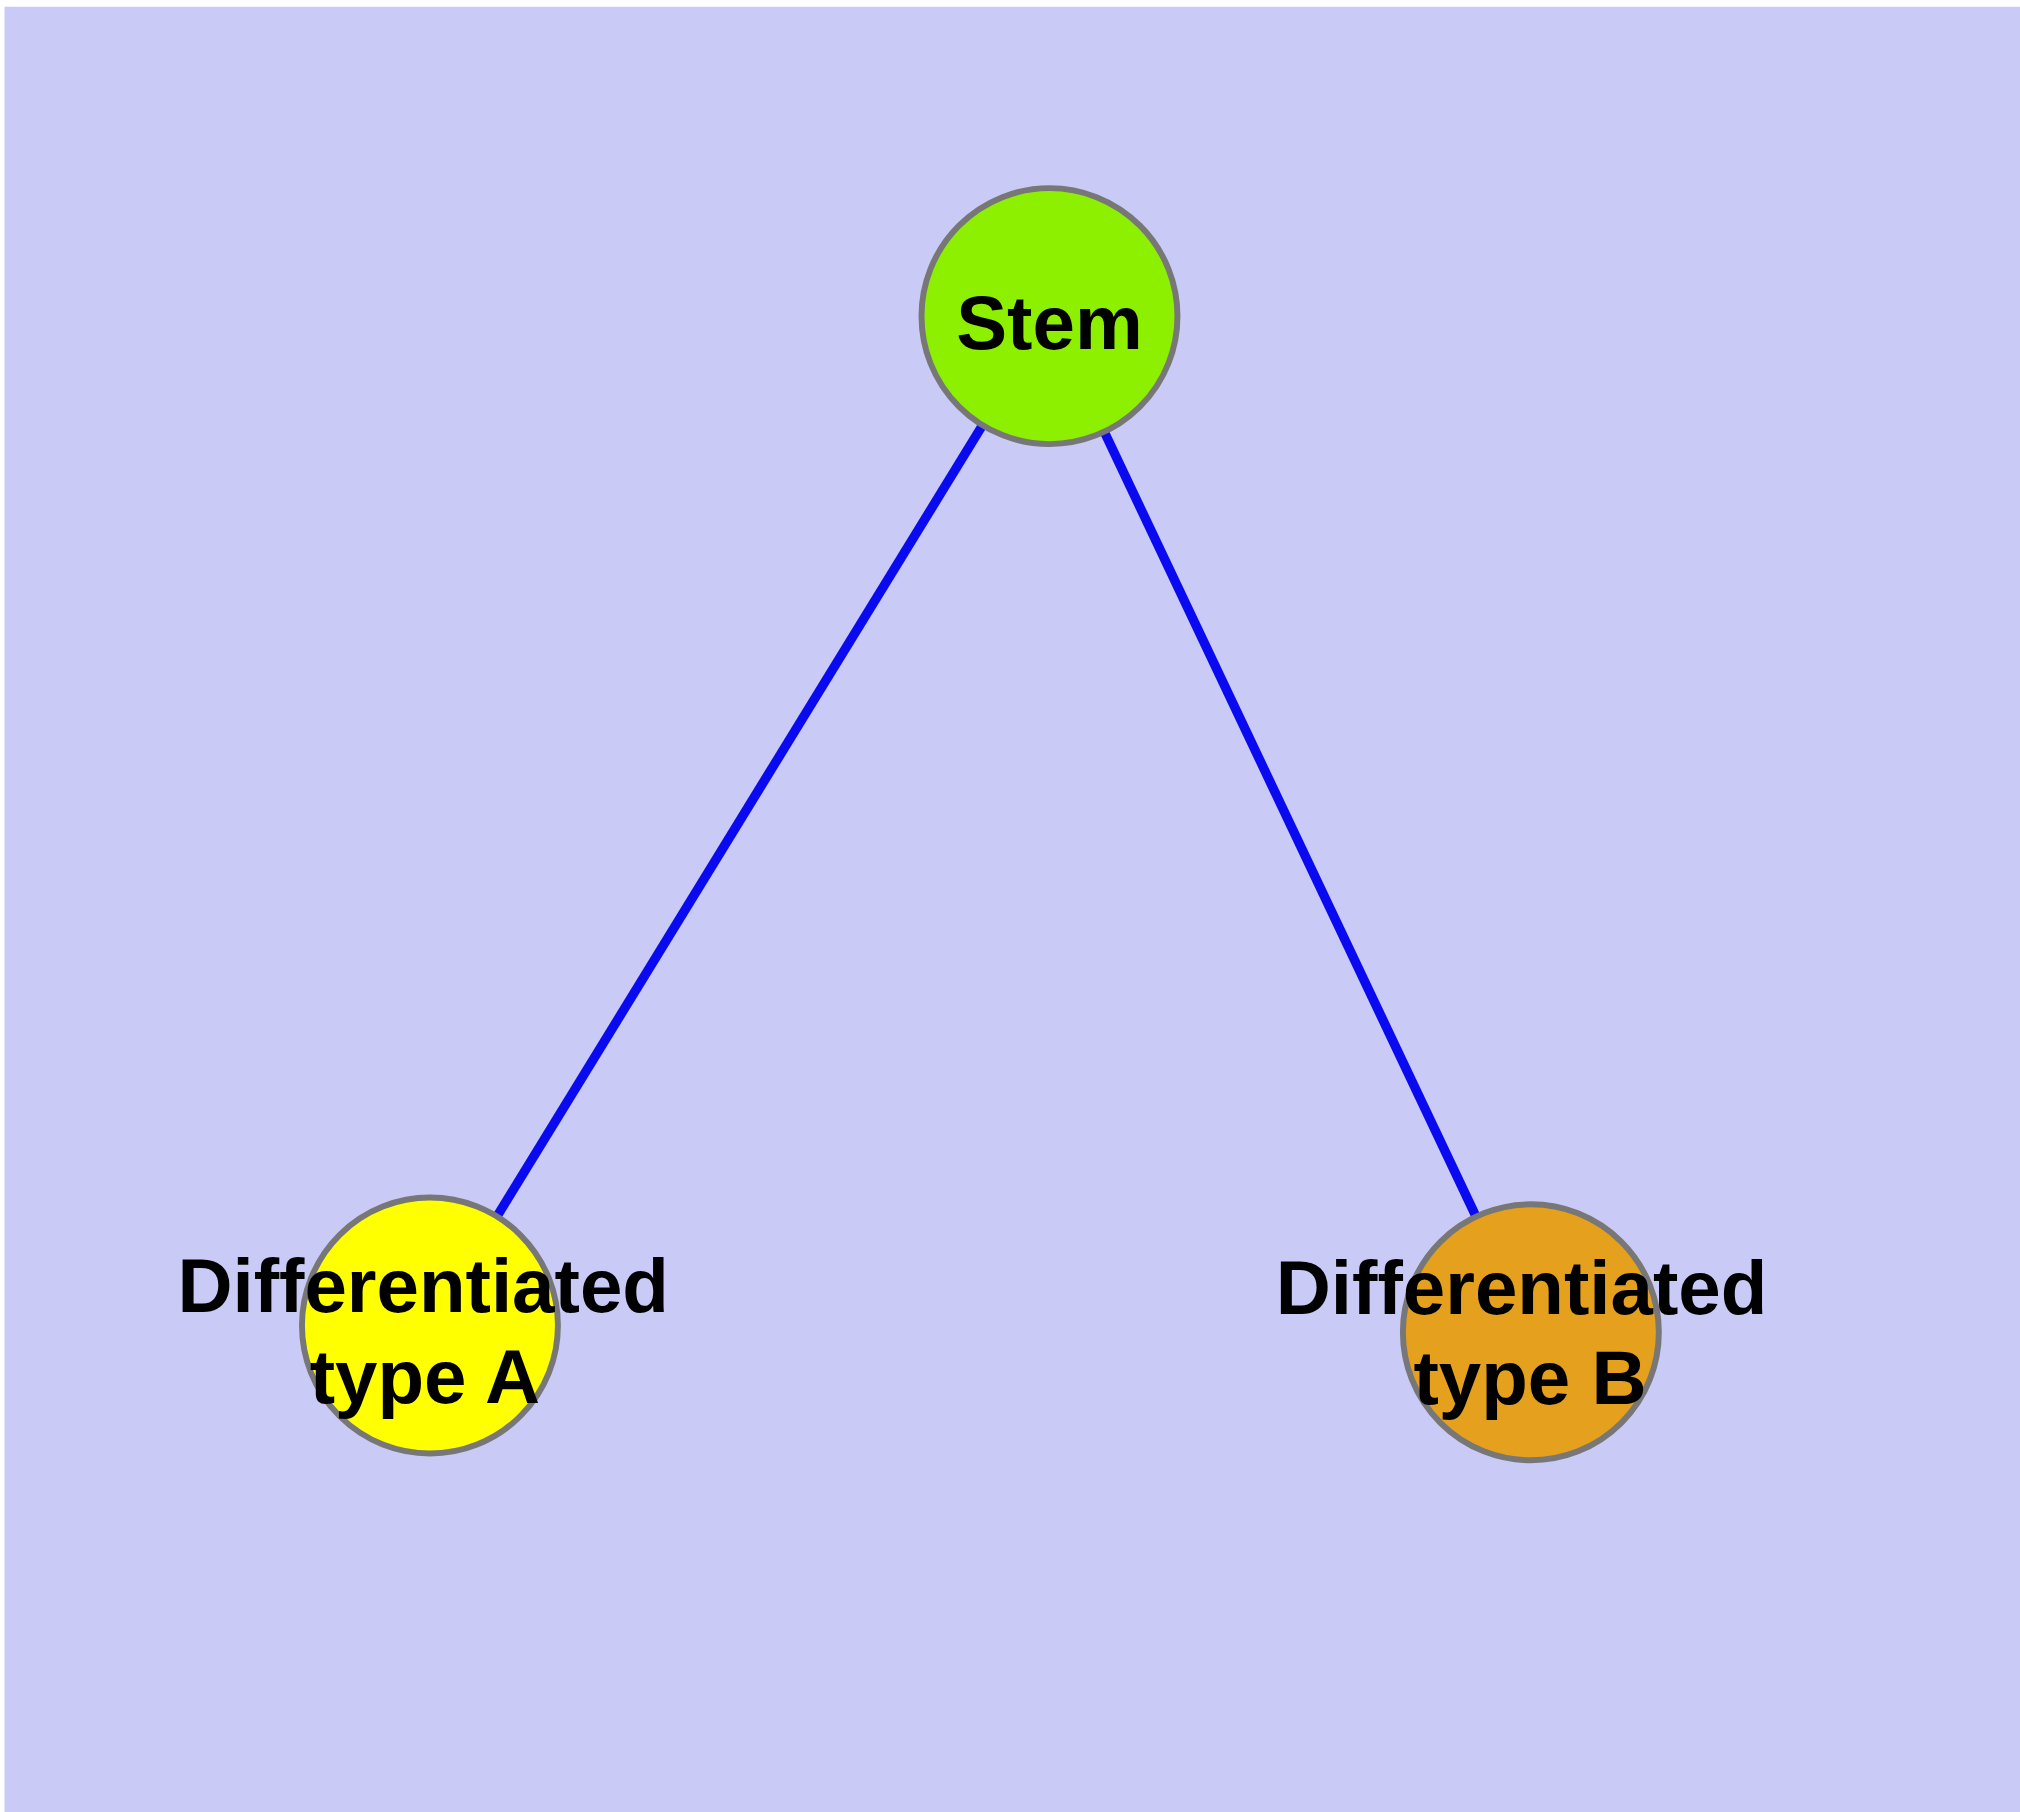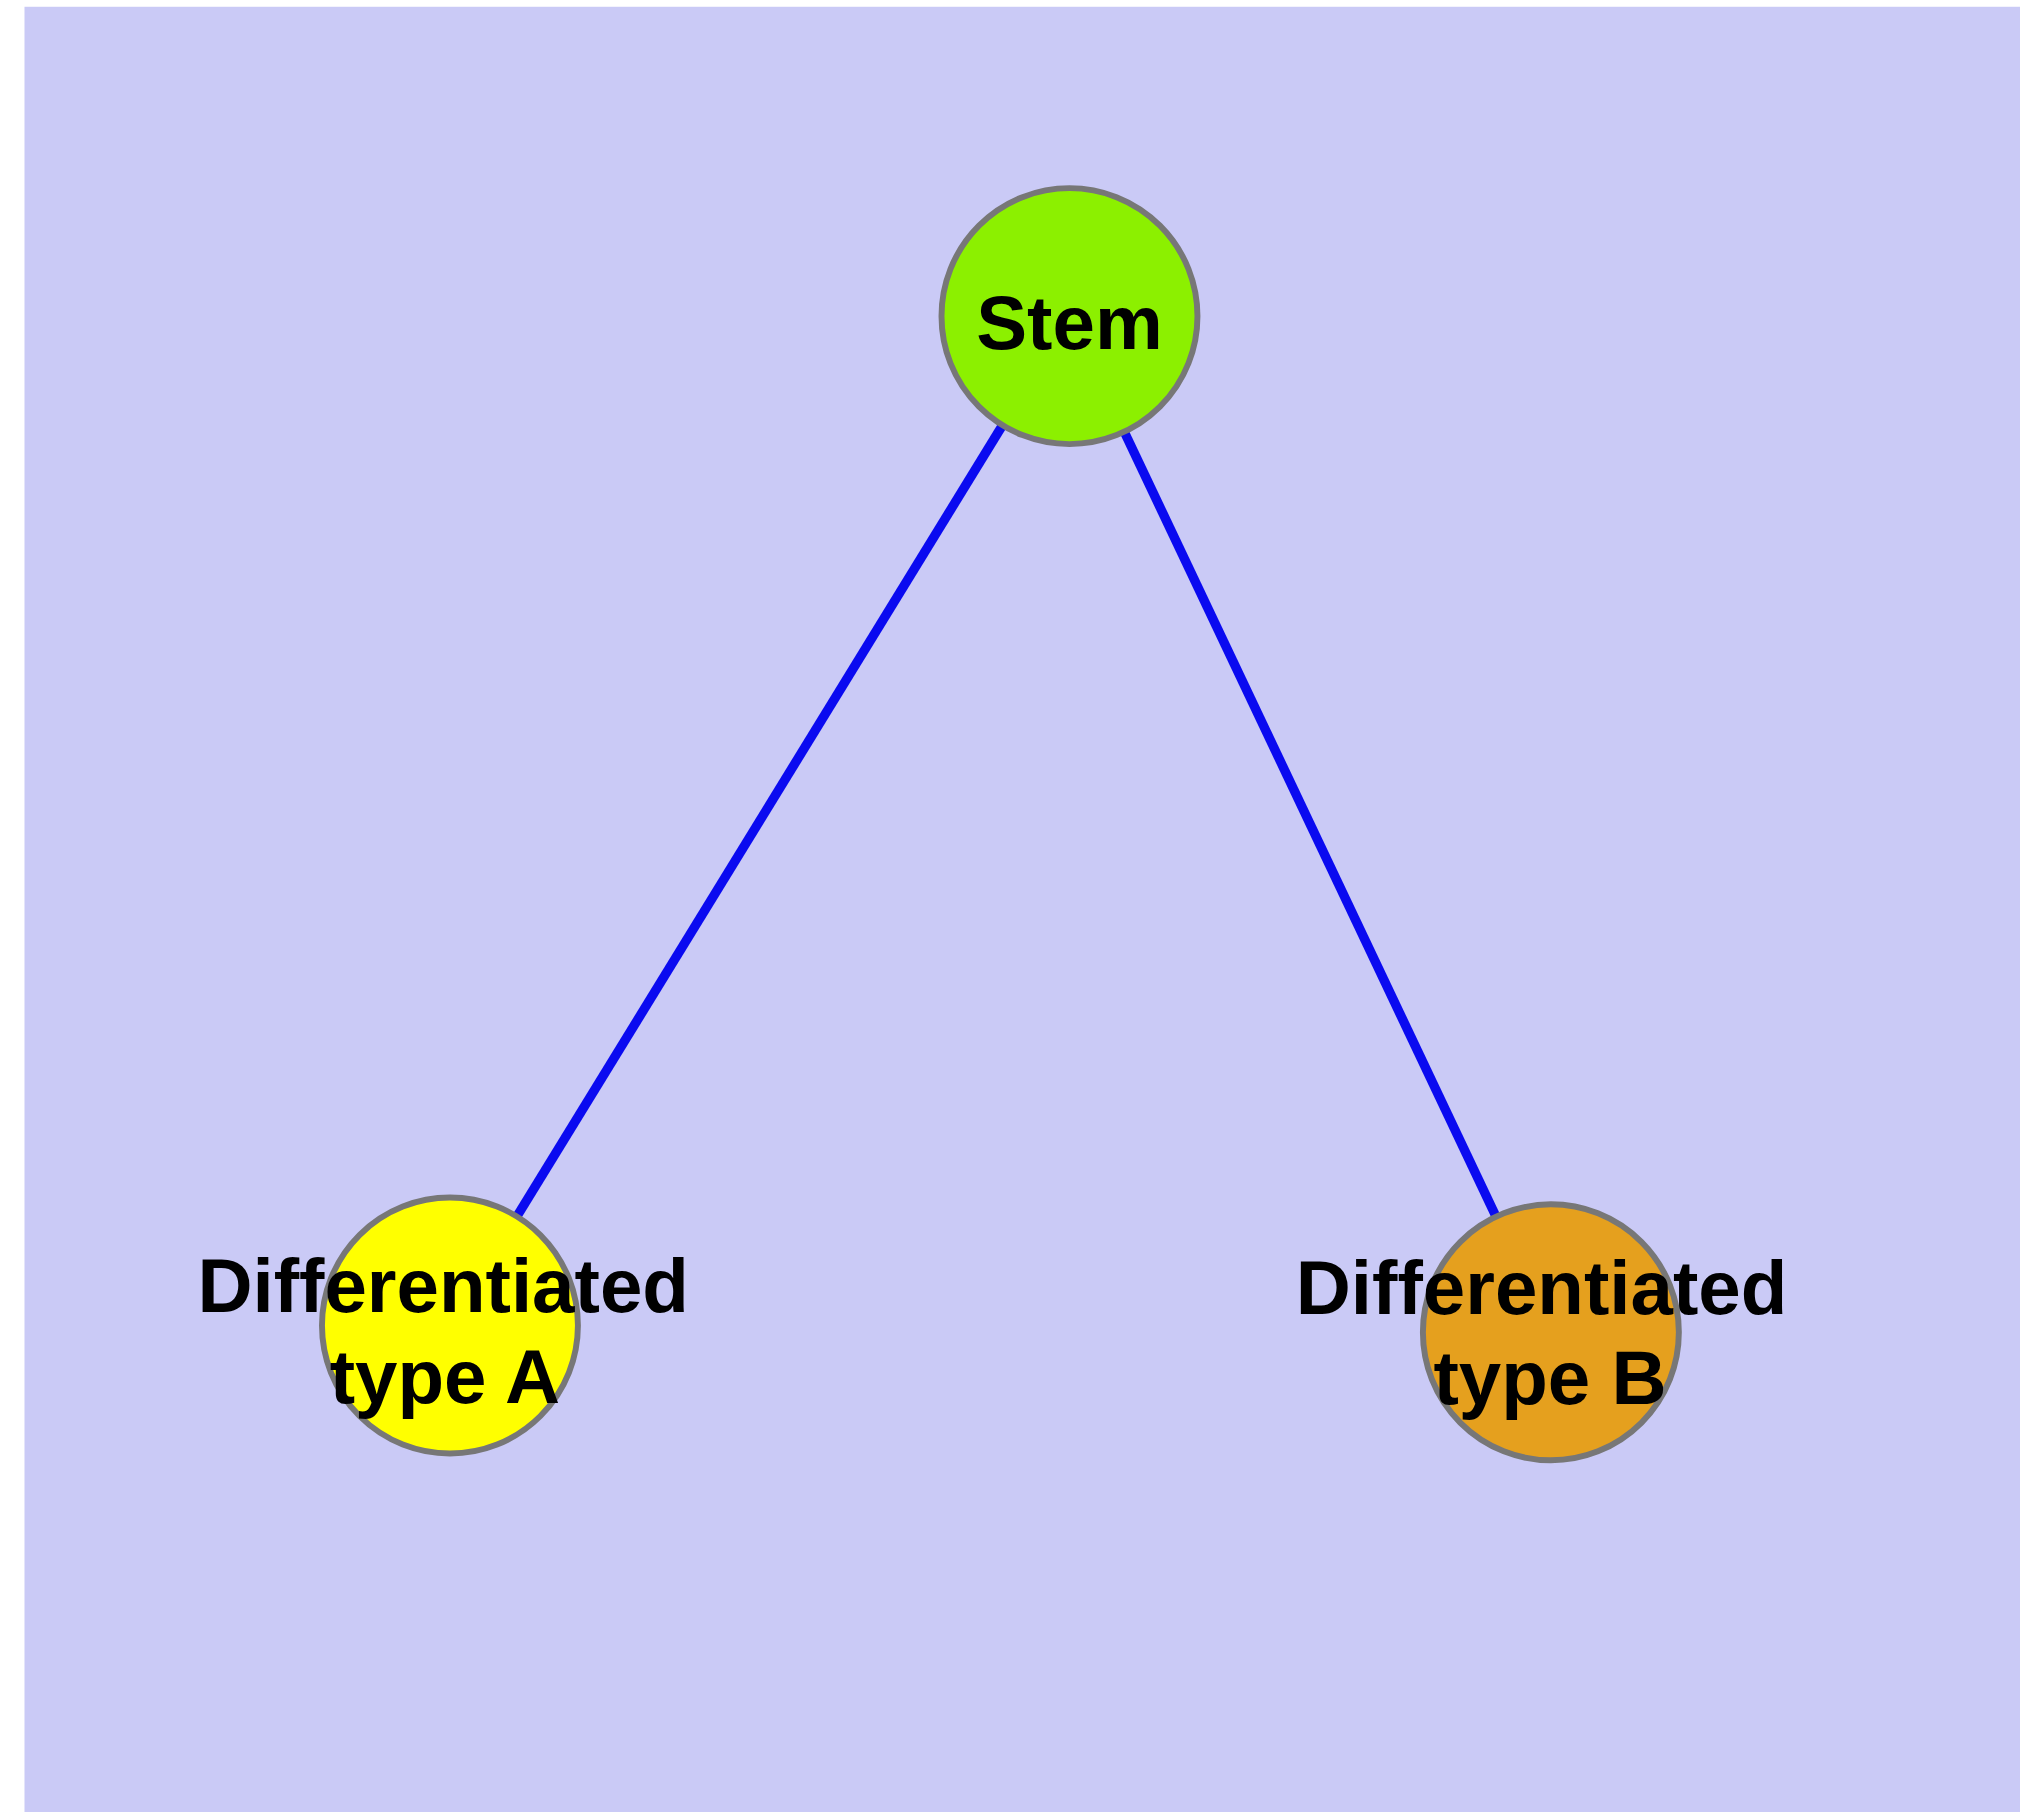--- a/index.html
+++ b/index.html
@@ -4,21 +4,20 @@
 <style>
   html, body {
     margin: 0;
     padding: 0;
     background: #ffffff;
   }
   .stage {
     width: 1991px;
     height: 1812px;
     position: relative;
-    margin-left: 20px;
   }
   svg {
     display: block;
   }
   .node-circle {
     stroke: #777777;
     stroke-width: 7px;
   }
   .edge {
     stroke-width: 11px;

